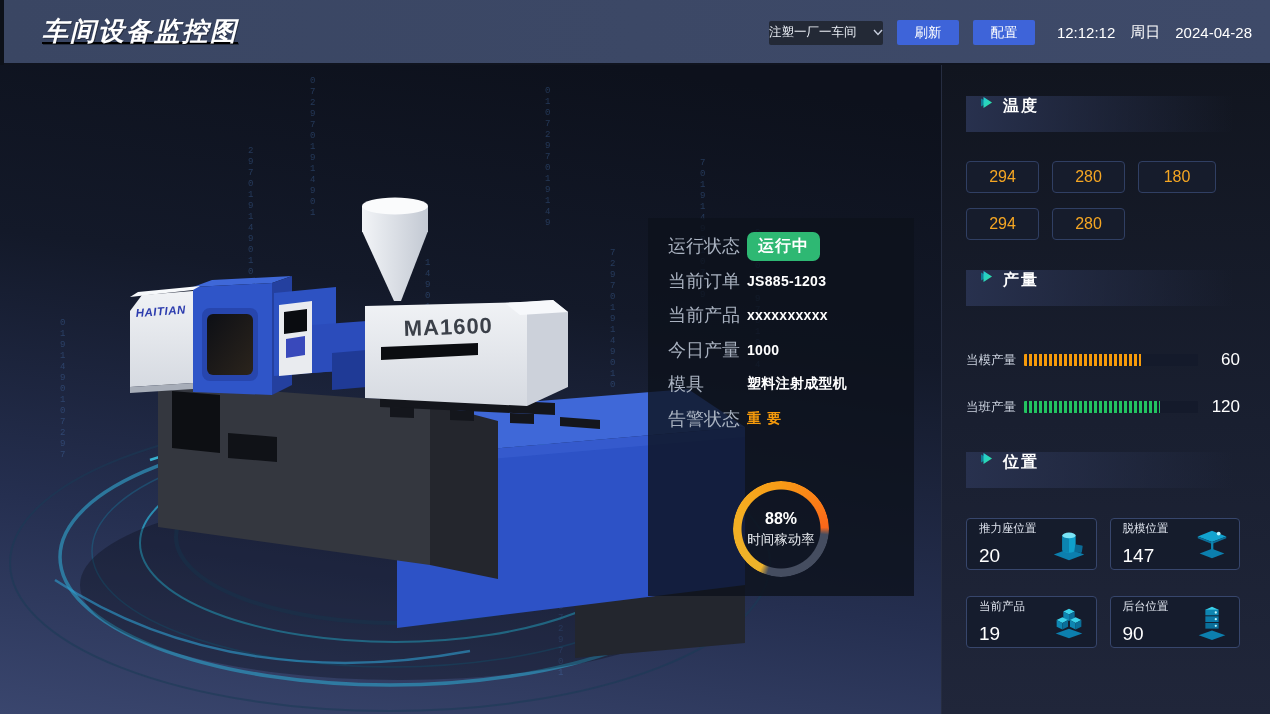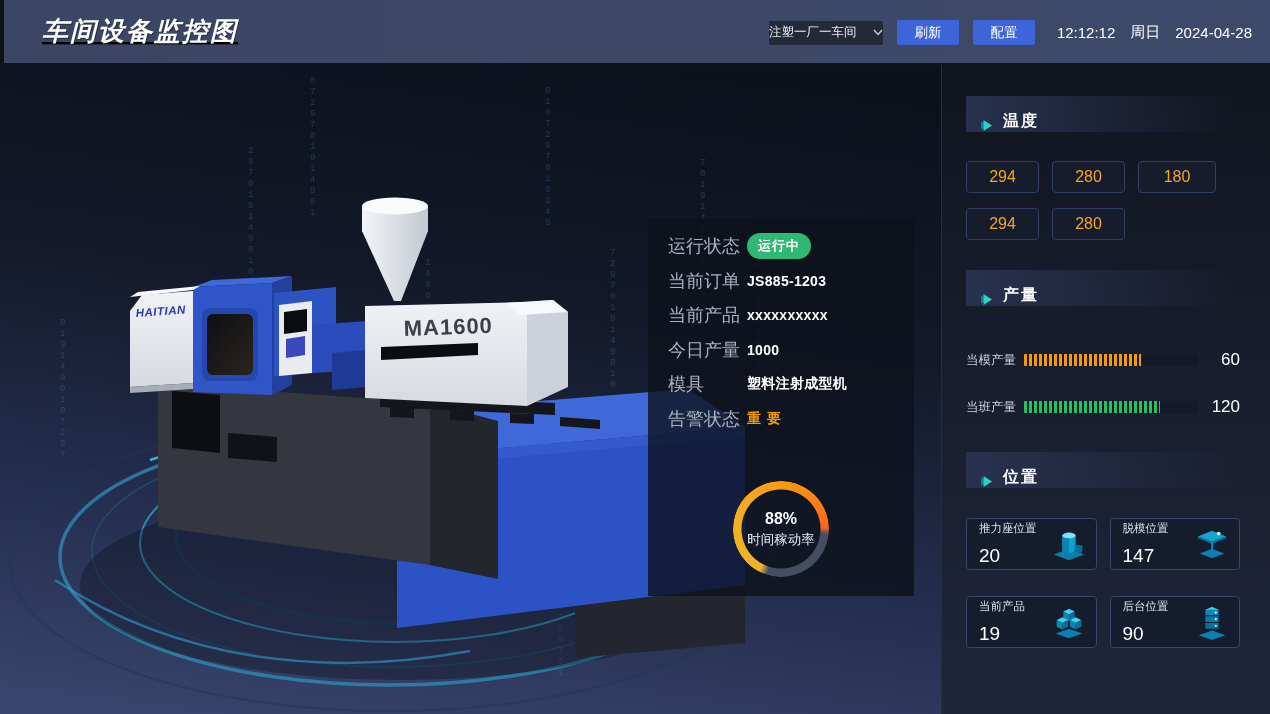--- a/index.html
+++ b/index.html
@@ -33,38 +33,38 @@
           background:linear-gradient(188deg,#0d111c 6%,#131929 38%,#252f50 72%,#3a466e 100%); }
   .scene { position:absolute; left:0; top:0; }
 
   
   .info-panel { position:absolute; left:648px; top:153px; width:266px; height:378px;
                 background:rgba(13,17,28,.80); padding:11px 20px 0 20px; }
   .info-row { display:flex; align-items:center; height:34.5px; }
   .info-label { width:79px; color:#a9b2c0; font-size:18px; flex:none; }
   .info-value { color:#fff; font-size:14px; font-weight:600; letter-spacing:.3px; }
   .info-value.alert { color:#f59a0b; font-weight:700; letter-spacing:6px; }
-  .badge { display:inline-block; background:#2eb873; color:#fff; font-size:13px;
-           font-weight:700; padding:4px 11px; border-radius:13px; letter-spacing:1px; }
+  .badge { display:inline-block; background:#2eb873; color:#fff; font-size:16px;
+           font-weight:700; padding:4px 11px; border-radius:7px; letter-spacing:1px; }
   .gauge { position:absolute; left:85px; top:263px; width:96px; height:96px; }
   .gauge-ring { position:absolute; inset:0; border-radius:50%;
     background:conic-gradient(from 0deg,#f89b16 0deg,#fb7c17 55deg,#fb661a 88deg,
                #454d60 97deg,#454d60 197deg,#edb32b 207deg,#f4ae22 290deg,#f89b16 360deg);
     -webkit-mask:radial-gradient(circle closest-side,transparent calc(100% - 9px),#000 calc(100% - 8px));
     mask:radial-gradient(circle closest-side,transparent calc(100% - 9px),#000 calc(100% - 8px)); }
   .gauge-text { position:absolute; inset:0; display:flex; flex-direction:column;
                 align-items:center; justify-content:center; gap:3px; }
   .gauge-value { color:#fff; font-size:16px; font-weight:600; }
   .gauge-label { color:#e8ebf0; font-size:13.5px; }
 
   
   .sidebar { position:absolute; left:941px; top:65px; width:329px; height:649px;
              background:linear-gradient(180deg,#11151f 0%,#191f30 55%,#20263a 100%);
              border-left:1px solid #262d41; padding:31px 30px 0 24px; }
-  .section-header { height:36px; display:flex; align-items:flex-end; gap:10px; padding-left:14px;
+  .section-header { height:36px; display:flex; align-items:flex-start; gap:10px; padding-left:14px;
                     background:linear-gradient(90deg,#28314e 0%,rgba(26,32,50,0) 95%);
                     margin-right:-8px; }
   .section-title { color:#fff; font-size:16px; font-weight:700; letter-spacing:2px; }
   .chev-icon { width:13px; height:13px; }
 
   .temp-grid { display:grid; grid-template-columns:73px 73px 78px; gap:15px 13px;
                margin-top:29px; }
   .temp-box { height:32px; background:#161c2c; border:1px solid #303f63; border-radius:4px;
               display:flex; align-items:center; justify-content:center;
               color:#f5a623; font-size:16px; }

